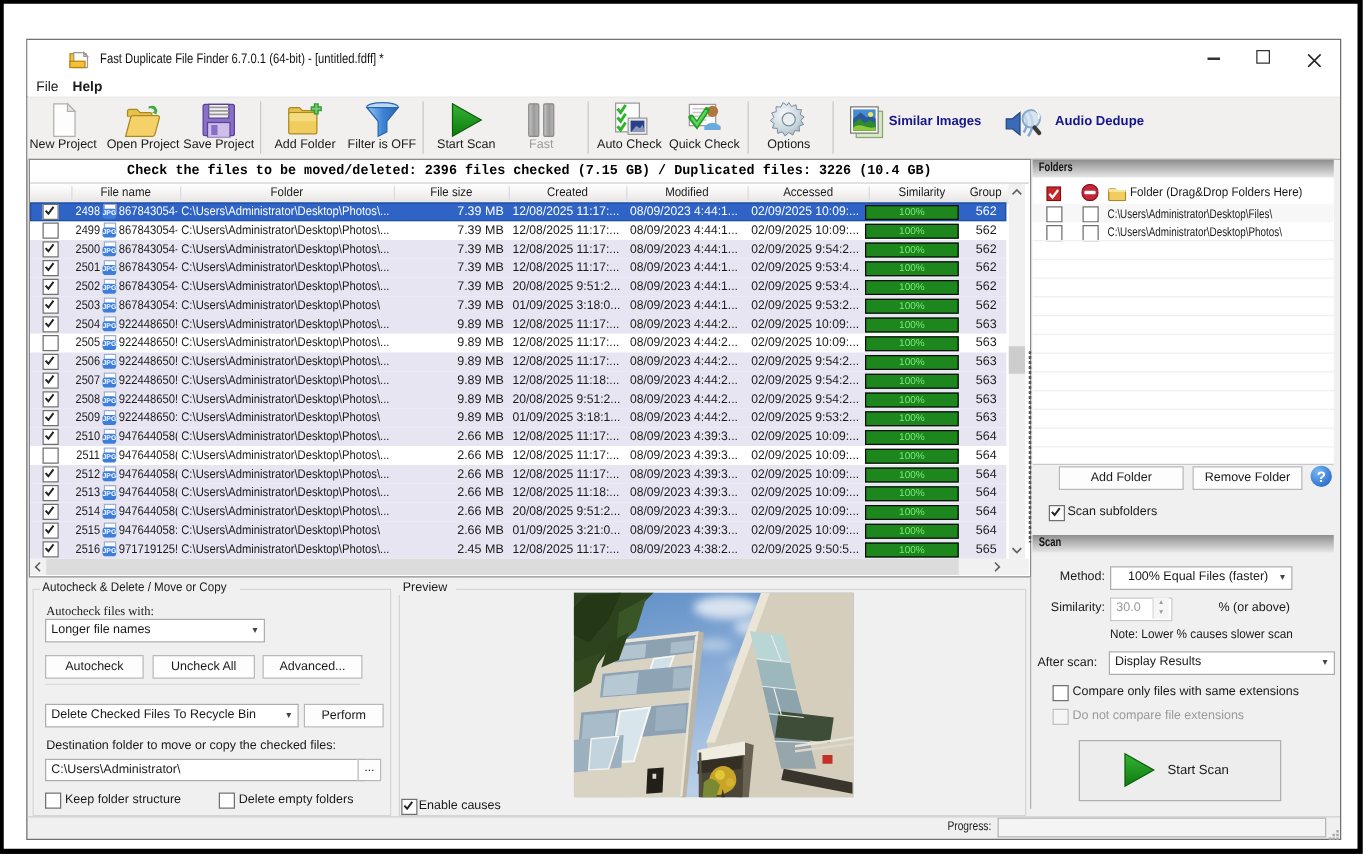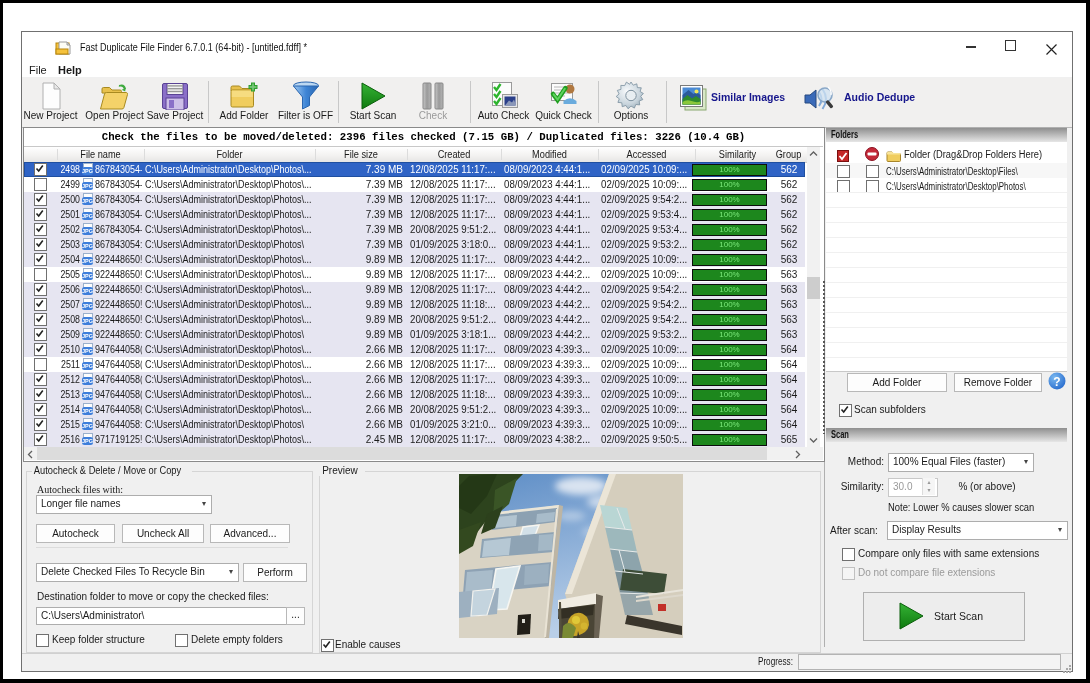--- a/index.html
+++ b/index.html
@@ -96,21 +96,21 @@
         <defs>
           <linearGradient id="gg" x1="0" y1="0" x2="1" y2="0">
 <stop offset="0" stop-color="#c8c8c8"></stop>
             <stop offset=".5" stop-color="#9a9a9a"></stop>
             <stop offset="1" stop-color="#b4b4b4"></stop>
           </linearGradient>
         </defs>
 <rect x="3" y="2" width="8" height="26" rx="1" fill="url(#gg)" stroke="#888"></rect>
 <rect x="15" y="2" width="8" height="26" rx="1" fill="url(#gg)" stroke="#888"></rect>
       </svg></div>
-    <div style="left:356px;top:78px;width:110px;font-size:10px;color:#9a9a9a;text-align:center;white-space:pre;">Check</div>
+    <div style="left:356px;top:78px;width:110px;font-size:10px;color:#9a9a9a;text-align:center;white-space:pre;">Fast</div>
     <div style="left:447.5px;top:49px;width:1px;height:42px;background:#c8c8c8;"></div>
     <div style="left:466.5px;top:49px;width:30px;height:30px;"><svg width="30" height="30" viewBox="0 0 30 30">
         <rect x="3.5" y="1.5" width="19" height="23" fill="#fcfcfc" stroke="#9a9a9a"></rect>
 <g stroke="#2db52d" stroke-width="2.4" fill="none">
 <path d="M5 6 l2.5 3 4 -6"></path>
           <path d="M5 13 l2.5 3 4 -6"></path>
           <path d="M5 20 l2.5 3 4 -6"></path>
         </g>
 <rect x="13.5" y="13.5" width="15" height="13" fill="#e8e8e8" stroke="#9a9a9a"></rect>
 <rect x="15.5" y="15.5" width="11" height="9" fill="#2a3f8a"></rect>
@@ -627,25 +627,25 @@
 <circle cx="9" cy="9" r="8.5" fill="url(#hg)"></circle>
 <text x="9" y="13.5" text-anchor="middle" font-family="Liberation Sans" font-size="12" font-weight="bold" fill="#fff">?</text>
       </svg></div>
     <div style="left:817px;top:372px;width:11px;height:11px;background:#fff;border:1px solid #707070;line-height:5px;"><svg width="9" height="9" viewBox="0 0 9 9">
         <path d="M1.5 4.5 l2.2 2.5 L7.8 1.5" stroke="#222" stroke-width="1.6" fill="none"></path>
       </svg></div>
     <div style="left:832px;top:372px;width:100px;font-size:10px;color:#1a1a1a;text-align:left;white-space:pre;">Scan subfolders</div>
     <div style="left:804px;top:396px;width:241px;height:13.5px;background:linear-gradient(180deg,#8f8f8f,#e6e6e6);"></div>
     <div style="left:809px;top:397px;width:80px;font-size:10px;color:#111;text-align:left;white-space:pre;font-weight:bold;transform:scaleX(0.75);transform-origin:left top;">Scan</div>
     <div style="left:817px;top:424px;width:45px;font-size:10px;color:#1a1a1a;text-align:right;white-space:pre;">Method:</div>
-    <div style="left:866px;top:421px;width:140px;height:17px;background:#fff;border:1px solid #adadad;font-size:10px;color:#1a1a1a;line-height:16px;padding-left:4px;">100% Equal Files (faster) <span style="float:right;margin-right:5px;color:#444;font-size:8px;">▾</span></div>
+    <div style="left:866px;top:421px;width:140px;height:17px;background:#fff;border:1px solid #adadad;font-size:10px;color:#1a1a1a;line-height:16px;padding-left:4px;text-align:center;">100% Equal Files (faster) <span style="float:right;margin-right:5px;color:#444;font-size:8px;">▾</span></div>
     <div style="left:807px;top:449px;width:55px;font-size:10px;color:#1a1a1a;text-align:right;white-space:pre;">Similarity:</div>
     <div style="left:866px;top:446px;width:44px;height:17px;background:#fff;border:1px solid #c8c8c8;font-size:10px;color:#9a9a9a;line-height:16px;padding-left:4px;">30.0</div>
     <div style="left:900px;top:446px;width:12px;height:17px;background:#f5f5f5;border-left:1px solid #dcdcdc;font-size:6px;color:#999;text-align:center;line-height:8px;">▴<br>▾</div>
-    <div style="left:920px;top:449px;width:90px;font-size:10px;color:#1a1a1a;text-align:center;white-space:pre;">% (or above)</div>
+    <div style="left:920px;top:449px;width:90px;font-size:10px;color:#1a1a1a;text-align:right;white-space:pre;">% (or above)</div>
     <div style="left:866px;top:470px;width:180px;font-size:10px;color:#1a1a1a;text-align:left;white-space:pre;transform:scaleX(0.94);transform-origin:left top;">Note: Lower % causes slower scan</div>
     <div style="left:808px;top:493px;width:56px;font-size:10px;color:#1a1a1a;text-align:left;white-space:pre;">After scan:</div>
     <div style="left:865px;top:489px;width:175px;height:17px;background:#fff;border:1px solid #adadad;font-size:10px;color:#1a1a1a;line-height:16px;padding-left:4px;">Display Results <span style="float:right;margin-right:5px;color:#444;font-size:8px;">▾</span></div>
     <div style="left:820px;top:516px;width:11px;height:11px;background:#fff;border:1px solid #707070;"></div>
     <div style="left:836px;top:516px;width:210px;font-size:10px;color:#1a1a1a;text-align:left;white-space:pre;">Compare only files with same extensions</div>
     <div style="left:820px;top:535px;width:11px;height:11px;background:#f5f5f5;border:1px solid #c0c0c0;"></div>
     <div style="left:836px;top:535px;width:210px;font-size:10px;color:#9a9a9a;text-align:left;white-space:pre;">Do not compare file extensions</div>
     <div style="left:841px;top:560px;width:160px;height:47px;background:#ededed;border:1px solid #b0b0b0;">
       <div style="position:absolute;left:32px;top:8px;width:30px;height:30px;"><svg width="30" height="30" viewBox="0 0 30 30">
           <defs>

